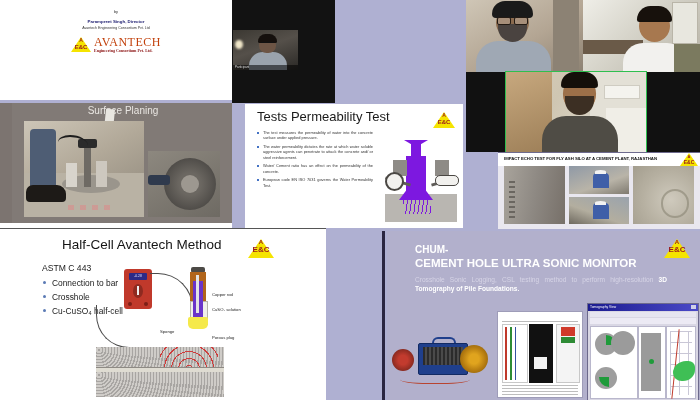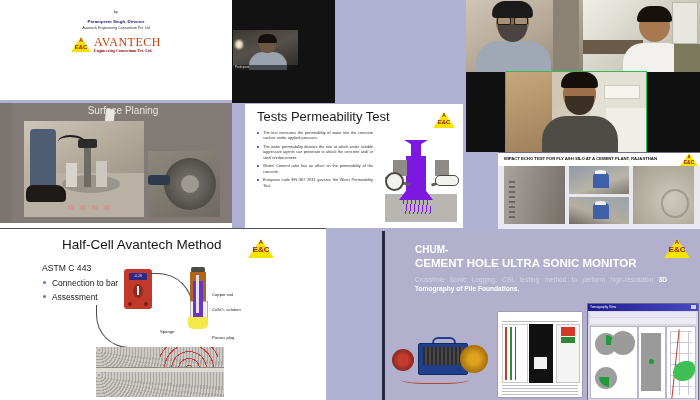--- a/index.html
+++ b/index.html
@@ -459,21 +459,22 @@
   <div class="abs" id="halfcell">
     <div class="hc-title">Half-Cell Avantech Method</div>
     <div class="logo-badge" style="left:248px;top:10px;width:26px;height:19px;">
       <div class="tri" style="border-left-width:13px;border-right-width:13px;border-bottom-width:19px;"></div>
       <div class="a" style="width:26px;font-size:6px;">A</div>
       <div class="ec" style="width:26px;font-size:8px;top:7px;">E&amp;C</div>
     </div>
     <div class="hc-astm">ASTM C 443</div>
     <ul class="hc-bul">
       <li>Connection to bar</li>
-      <li>Assessment</li>
+      <li>Crosshole</li>
+      <li>Cu-CuSO₄ half-cell</li>
     </ul>
     <div class="meter">
       <div class="scr">-0.28</div>
       <div class="knob"></div>
       <div class="p1"></div>
         <div class="p2"></div>
     </div>
     <div class="wire1"></div>
     <div class="wire2"></div>
     <div class="probe">

